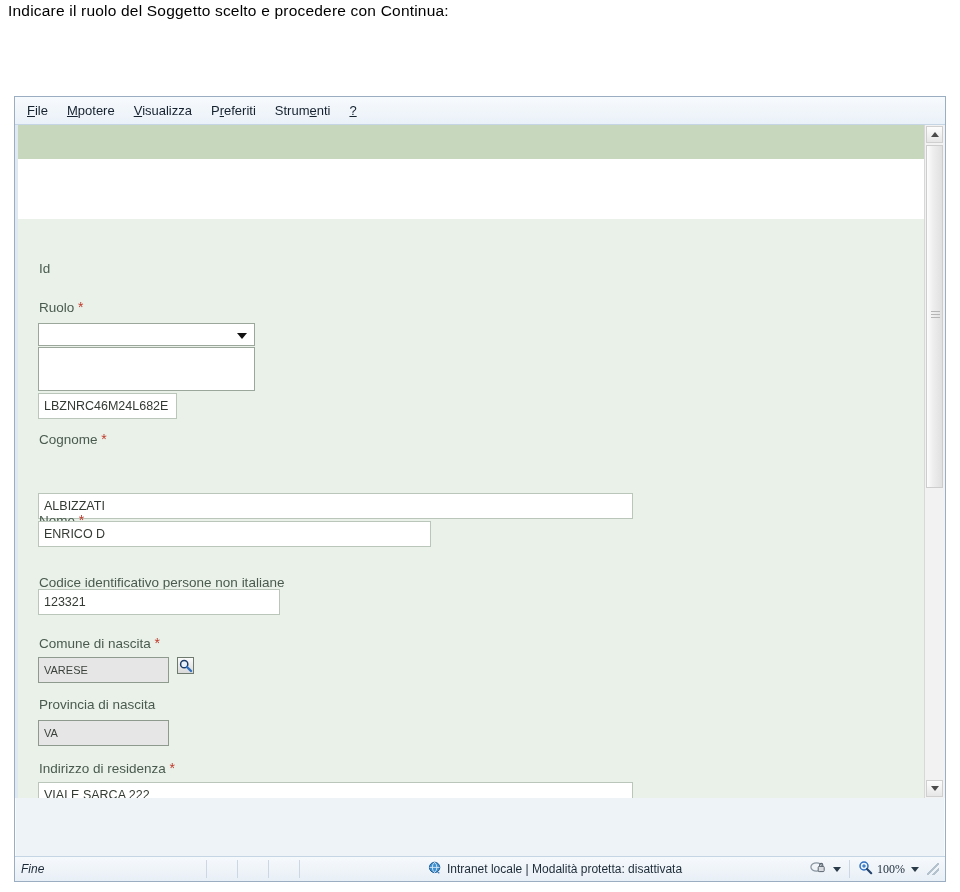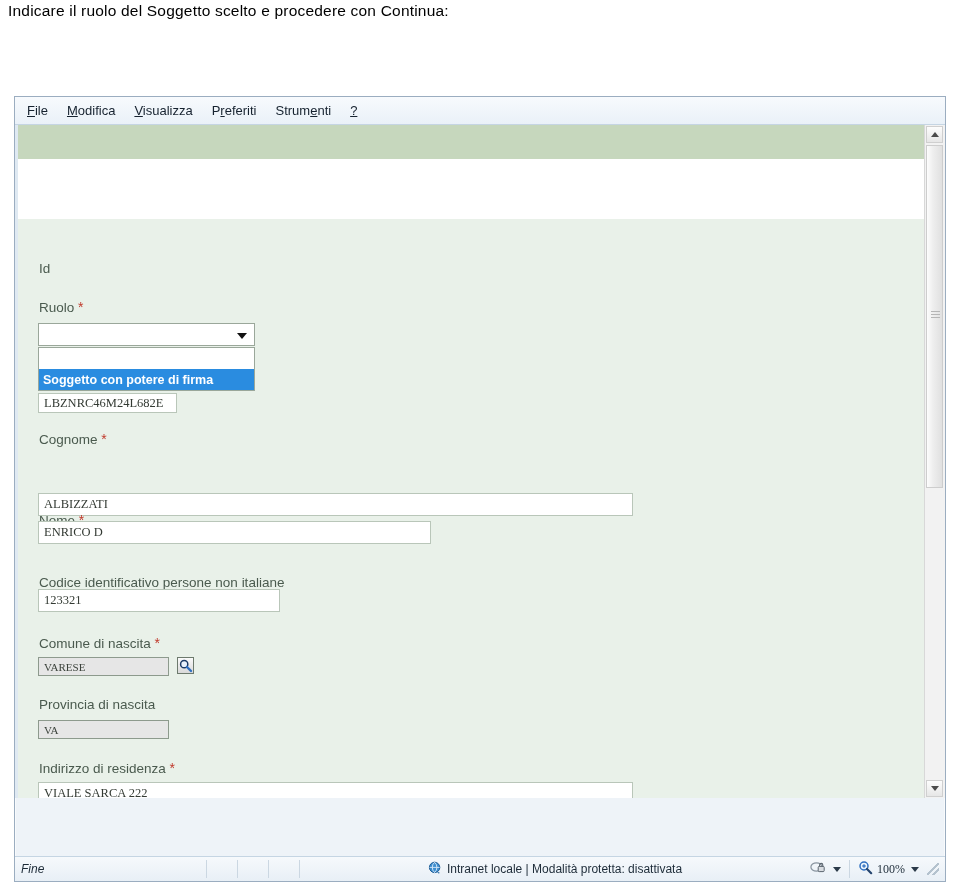--- a/index.html
+++ b/index.html
@@ -144,23 +144,23 @@
   }
   .req { color: #c0392b; font-size: 14px; }
 
   .tbox {
     position: absolute;
     background: #ffffff;
     border: 1px solid #b9c6b9;
     box-sizing: border-box;
     font-size: 12.5px;
     color: #333a33;
-    padding: 6px 5px;
-    display: flex; align-items: center;
-    font-family: Liberation Serif, serif;
+    padding: 12px 5px;
+    display: flex; align-items: center;
+    font-family: Liberation Sans, sans-serif;
   }
   .tbox.readonly {
     background: #e6e6e6;
     border: 1px solid #8d9a8d;
     color: #3b423b;
     font-size: 11px;
   }
 
   
   .combo {
@@ -302,21 +302,21 @@
 </head>
 <body>
 
 <div class="caption">Indicare il ruolo del Soggetto scelto e procedere con Continua:</div>
 
 <div class="window">
 
 
   <div class="menubar">
     <span class="menuitem"><span></span><u>F</u><span>ile</span></span>
-    <span class="menuitem"><span></span><u>M</u><span>odifica</span></span>
+    <span class="menuitem"><span></span><u>M</u><span>potere</span></span>
     <span class="menuitem"><span></span><u>V</u><span>isualizza</span></span>
     <span class="menuitem"><span>P</span><u>r</u><span>eferiti</span></span>
     <span class="menuitem"><span>Strum</span><u>e</u><span>nti</span></span>
     <span class="menuitem"><span></span><u>?</u><span></span></span>
   </div>
 
   <div class="content-wrap">
 
     <div class="page">
 
@@ -329,21 +329,20 @@
 
         <div class="field-label" style="left:21px; top:80px;">
           <span>Ruolo</span>
           <span class="req">*</span>
         </div>
         <div class="combo" style="left:20px; top:104px; width:217px; height:23px;">
           <span class="arrow"></span>
         </div>
         <div class="droplist" style="left:20px; top:128px; width:217px; height:44px;">
           <div class="dropopt"></div>
-          <div class="dropopt sel">Soggetto con potere di firma</div>
         </div>
 
         <div class="tbox" style="left:20px; top:174px; width:139px; height:20px;">LBZNRC46M24L682E</div>
 
         <div class="field-label" style="left:21px; top:212px;">
           <span>Cognome</span>
           <span class="req">*</span>
         </div>
         <div class="tbox" style="left:20px; top:234px; width:595px; height:23px;margin-top:40px;">ALBIZZATI</div>
 

